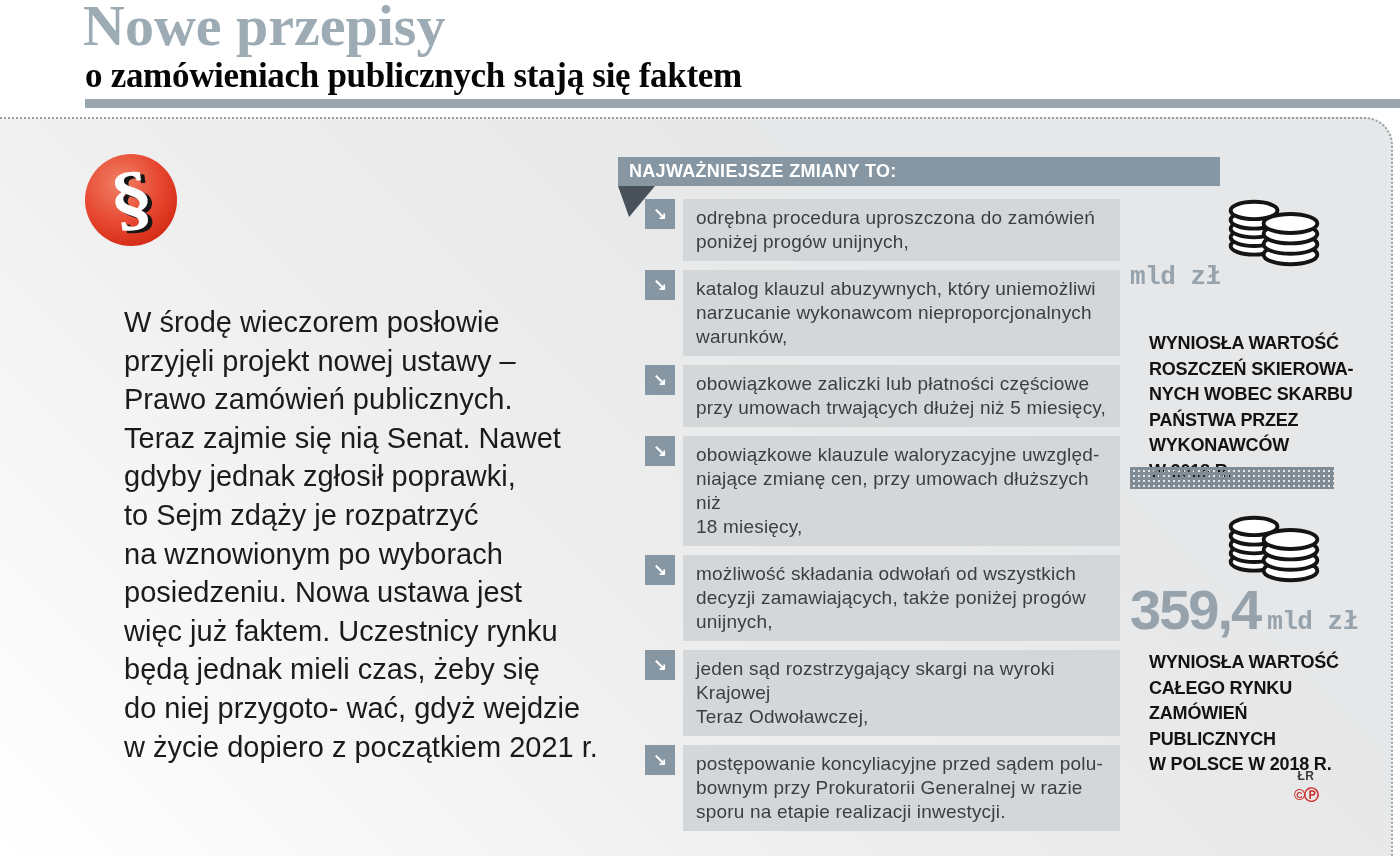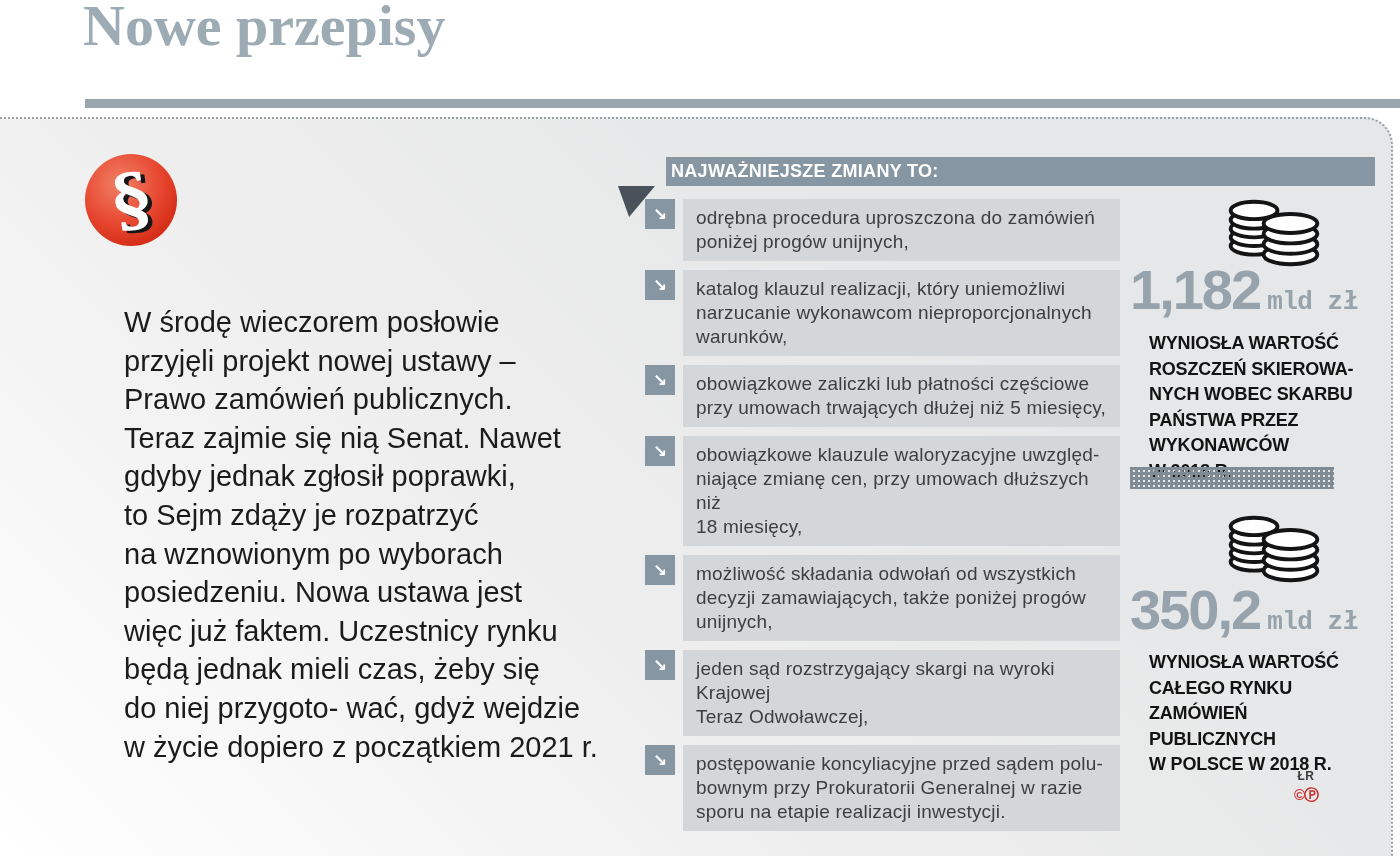--- a/index.html
+++ b/index.html
@@ -36,23 +36,23 @@
     font-family:"DejaVu Serif",serif;font-weight:700;font-size:70px;line-height:1;
     color:#fdfdfd;transform:rotate(-8deg);text-shadow:4px 3px 0 #161616;
   }
   
   .intro{
     position:absolute;left:108px;top:168px;width:520px;margin:16px;
     font-size:29px;line-height:38.6px;color:#1b1b1b;white-space:pre-line;
   }
   
   .ch-header{
-    position:absolute;left:618px;top:38px;width:709px;height:29px;
+    position:absolute;left:618px;top:38px;width:602px;height:29px;
     background:#8696a2;color:#fff;display:flex;align-items:center;
-    font-size:18px;font-weight:700;letter-spacing:.3px;padding-left:5px;box-sizing:border-box;margin-left:48px;
+    font-size:18px;font-weight:700;letter-spacing:.3px;padding-left:11px;box-sizing:border-box;
   }
   .ch-fold{
     position:absolute;left:618px;top:67px;width:37px;height:31px;background:#49525a;
     clip-path:polygon(0 0,100% 0,30% 100%);
   }
   .ch-rows{
     position:absolute;left:645px;top:80px;width:475px;
     display:flex;flex-direction:column;gap:9px;
   }
   .ch-row{display:flex;gap:8px;align-items:flex-start;}
@@ -93,20 +93,21 @@
   .credits{position:absolute;left:1294px;top:650px;display:flex;align-items:center;gap:3px;flex-direction:column;}
   .credits .initials{font-size:12px;font-weight:700;color:#3a3a3a;letter-spacing:.5px;}
   .credits .marks{font-size:15px;font-weight:700;color:#cc2a28;letter-spacing:-1px;}
 </style>
 </head>
 <body>
 
 <div id="canvas">
 
   <h1 class="m-title">Nowe przepisy</h1>
+  <h2 class="m-subtitle">o zamówieniach publicznych stają się faktem</h2>
   <div class="m-rule"></div>
 
   <div class="content">
 
     <div class="para-badge">
       <span>§</span>
     </div>
     <p class="intro">W środę wieczorem posłowie
 przyjęli projekt nowej ustawy –
 Prawo zamówień publicznych.
@@ -126,21 +127,21 @@
     <div class="ch-fold"></div>
 
     <div class="ch-rows">
       <div class="ch-row">
         <div class="ch-bullet">↘</div>
         <div class="ch-box">odrębna procedura uproszczona do zamówień
 poniżej progów unijnych,</div>
       </div>
       <div class="ch-row">
         <div class="ch-bullet">↘</div>
-        <div class="ch-box">katalog klauzul realizacji, który uniemożliwi
+        <div class="ch-box">katalog klauzul abuzywnych, który uniemożliwi
 narzucanie wykonawcom nieproporcjonalnych
 warunków,</div>
       </div>
       <div class="ch-row">
         <div class="ch-bullet">↘</div>
         <div class="ch-box">obowiązkowe zaliczki lub płatności częściowe
 przy umowach trwających dłużej niż 5 miesięcy,</div>
       </div>
       <div class="ch-row">
         <div class="ch-bullet">↘</div>
@@ -174,21 +175,20 @@
         <ellipse cx="37" cy="36" rx="27" ry="10"></ellipse>
         <ellipse cx="37" cy="26" rx="27" ry="10"></ellipse>
         <ellipse cx="37" cy="15" rx="27" ry="10"></ellipse>
         <ellipse cx="79" cy="66" rx="31" ry="11"></ellipse>
         <ellipse cx="79" cy="54" rx="31" ry="11"></ellipse>
         <ellipse cx="79" cy="42" rx="31" ry="11"></ellipse>
         <ellipse cx="79" cy="30" rx="31" ry="11"></ellipse>
       </g>
     </svg>
     <div class="stat-value stat-value-1">
-      <span class="value">1,182</span>
       <span class="unit">mld zł</span>
     </div>
     <p class="stat-label stat-label-1">WYNIOSŁA WARTOŚĆ
 ROSZCZEŃ SKIEROWA-
 NYCH WOBEC SKARBU
 PAŃSTWA PRZEZ
 WYKONAWCÓW
 W 2018 R.</p>
 
     <div class="halftone"></div>
@@ -200,21 +200,21 @@
         <ellipse cx="37" cy="36" rx="27" ry="10"></ellipse>
         <ellipse cx="37" cy="26" rx="27" ry="10"></ellipse>
         <ellipse cx="37" cy="15" rx="27" ry="10"></ellipse>
         <ellipse cx="79" cy="66" rx="31" ry="11"></ellipse>
         <ellipse cx="79" cy="54" rx="31" ry="11"></ellipse>
         <ellipse cx="79" cy="42" rx="31" ry="11"></ellipse>
         <ellipse cx="79" cy="30" rx="31" ry="11"></ellipse>
       </g>
     </svg>
     <div class="stat-value stat-value-2">
-      <span class="value">350,2</span>
+      <span class="value">359,4</span>
       <span class="unit">mld zł</span>
     </div>
     <p class="stat-label stat-label-2">WYNIOSŁA WARTOŚĆ
 CAŁEGO RYNKU
 ZAMÓWIEŃ
 PUBLICZNYCH
 W POLSCE W 2018 R.</p>
 
     <div class="credits">
       <span class="initials">ŁR</span>

